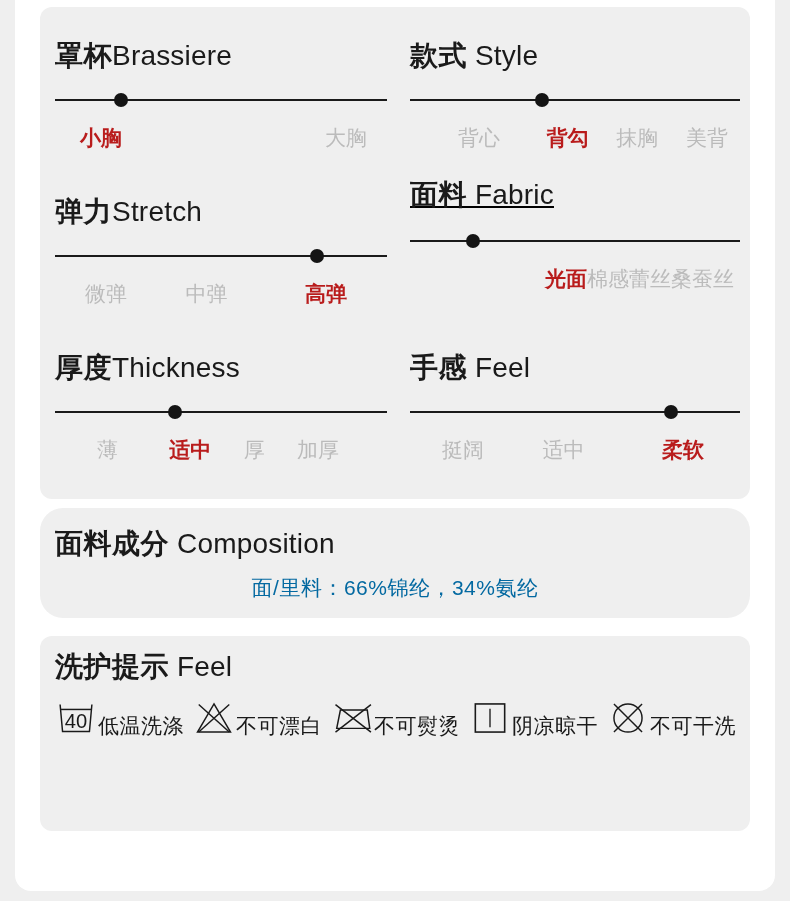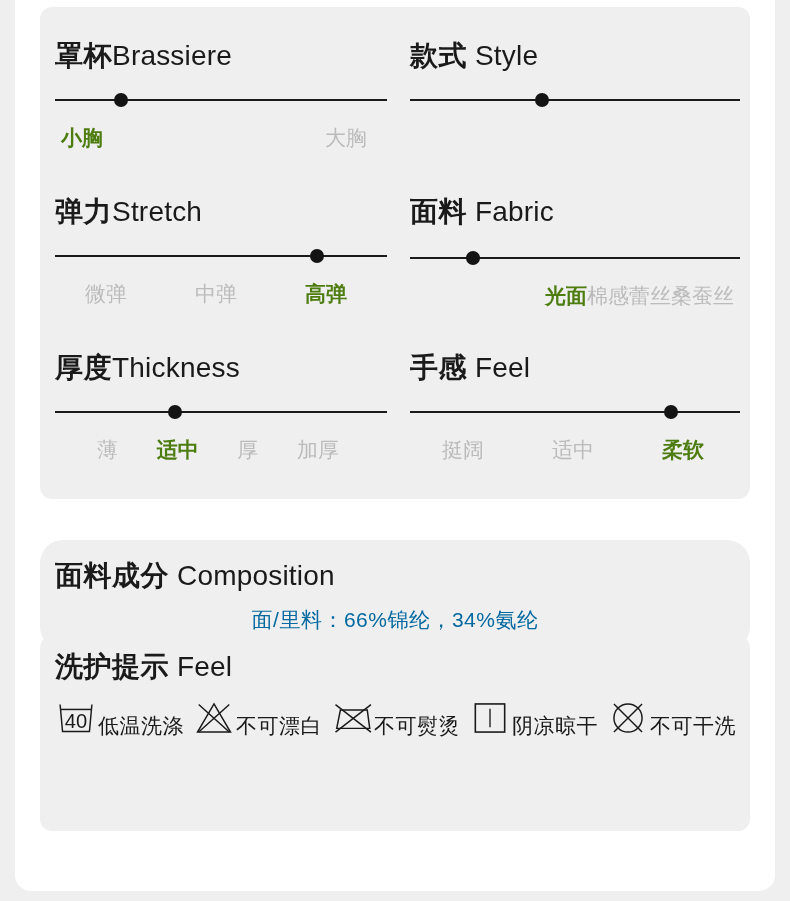--- a/index.html
+++ b/index.html
@@ -60,24 +60,24 @@
   }
 
   .opts {
     position: absolute;
     display: flex;
     font-size: 21px;
     line-height: 1;
     white-space: nowrap;
   }
   .opts .opt { color: #bbbbbb; }
-  .opts .opt.active { color: #4d7c0f; font-weight: bold; }
+  .opts .opt.active { color: #b91c1c; font-weight: bold; margin-left: 19px; }
 
   
-  #comp-card { left: 25px; top: 540px; width: 710px; height: 110px; border-radius: 23px; }
+  #comp-card { left: 25px; top: 508px; width: 710px; height: 110px; border-radius: 23px; }
   #comp-card .attr-title { position: absolute; left: 15px; top: 22px; }
   .comp-value {
     position: absolute;
     left: 0; right: 0;
     top: 66px;
     text-align: center;
     font-size: 21px;
     color: #0369a1;
     letter-spacing: 0.5px;
   }
@@ -130,38 +130,44 @@
     </div>
 
     <div class="attr-block col-r" style="top:35px;">
       <div class="attr-title">
         <span class="cn">款式</span><span class="en"> Style</span>
       </div>
       <div class="slider" style="top:50px;">
         <div class="track"></div>
         <div class="knob" style="left:40%;"></div>
       </div>
+      <div class="opts" style="top:85px; left:48px; width:270px; justify-content:space-between;">
+        <span class="opt">背心</span>
+        <span class="opt active">背勾</span>
+        <span class="opt">抹胸</span>
+        <span class="opt">美背</span>
+      </div>
     </div>
 
     <div class="attr-block col-l" style="top:191px;">
       <div class="attr-title">
         <span class="cn">弹力</span><span class="en">Stretch</span>
       </div>
       <div class="slider" style="top:50px;">
         <div class="track"></div>
         <div class="knob" style="left:79%;"></div>
       </div>
       <div class="opts" style="top:85px; left:30px; width:262px; justify-content:space-between;">
         <span class="opt">微弹</span>
         <span class="opt">中弹</span>
         <span class="opt active">高弹</span>
       </div>
     </div>
 
-    <div class="attr-block col-r" style="top:191px;">
+    <div class="attr-block col-r" style="top:174px;text-decoration:underline;">
       <div class="attr-title">
         <span class="cn">面料</span><span class="en"> Fabric</span>
       </div>
       <div class="slider" style="top:52px;">
         <div class="track"></div>
         <div class="knob" style="left:19%;"></div>
       </div>
       <div class="opts" style="top:87px; left:38px; width:286px; justify-content:flex-end;">
         <span class="opt active">光面</span>
         <span class="opt">棉感</span>

